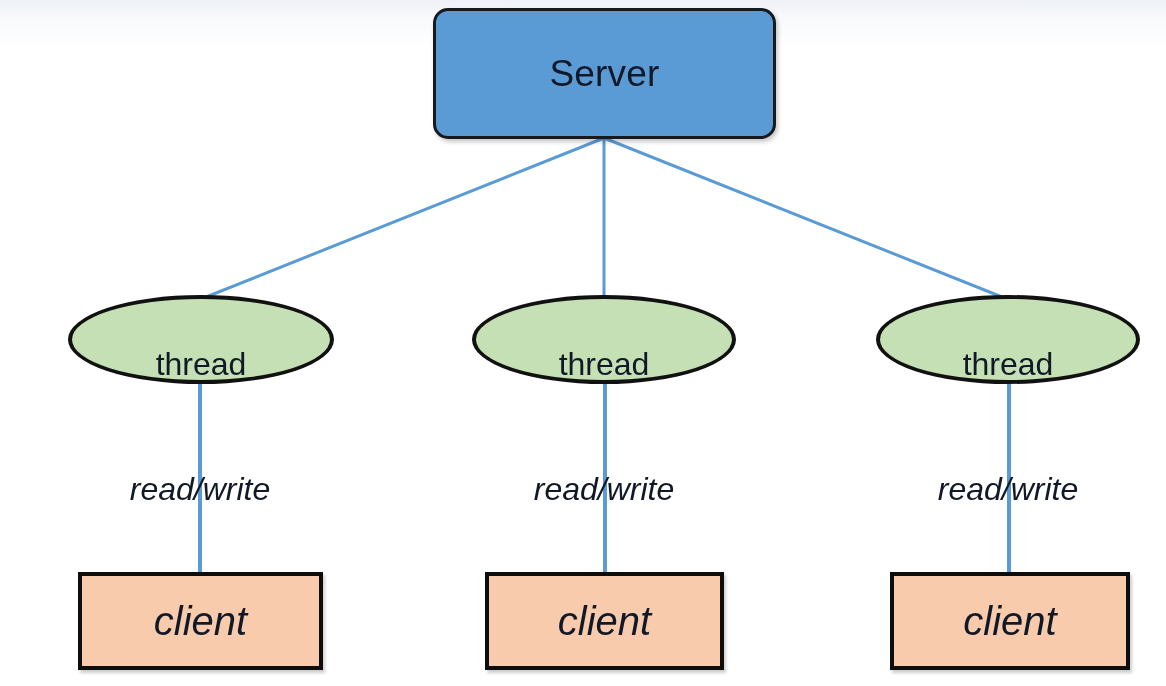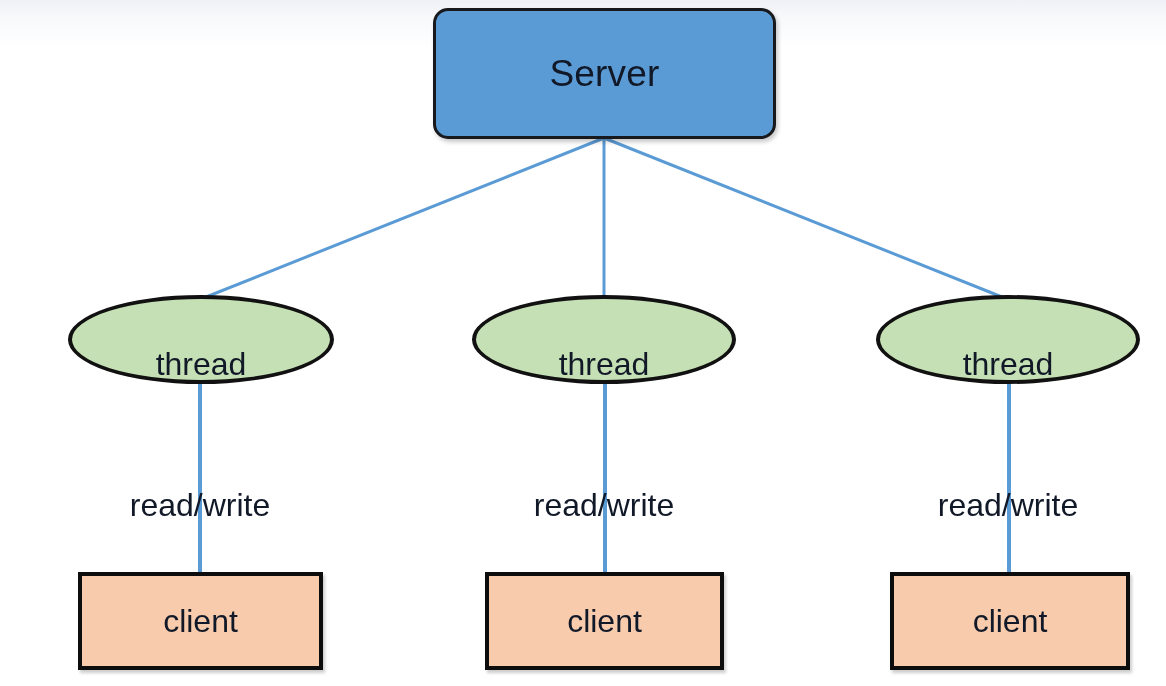--- a/index.html
+++ b/index.html
@@ -86,38 +86,40 @@
     box-shadow: 2px 3px 3px rgba(0,0,0,0.2);
     display: flex;
     align-items: center;
     justify-content: center;
     z-index: 3;
   }
   .client-box.col0 { left: 78px; }
   .client-box.col1 { left: 485px; width: 239px; }
   .client-box.col2 { left: 890px; width: 240px; }
   .client-label {
-    font-size: 32px;
+    font-size: 40px;
     color: #111827;
     line-height: 1;
+    font-style: italic;
   }
 
   
   .edge-label {
     position: absolute;
     top: 473px;
     height: 48px;
     display: flex;
-    align-items: flex-end;
+    align-items: flex-start;
     justify-content: center;
     font-size: 32px;
     color: #111827;
     white-space: nowrap;
     z-index: 4;
     line-height: 1;
+    font-style: italic;
   }
   .edge-label.col0 { left: 61px;  width: 278px; }
   .edge-label.col1 { left: 465px; width: 278px; }
   .edge-label.col2 { left: 869px; width: 278px; }
 </style>
 </head>
 <body>
 
 <div id="canvas">
 

